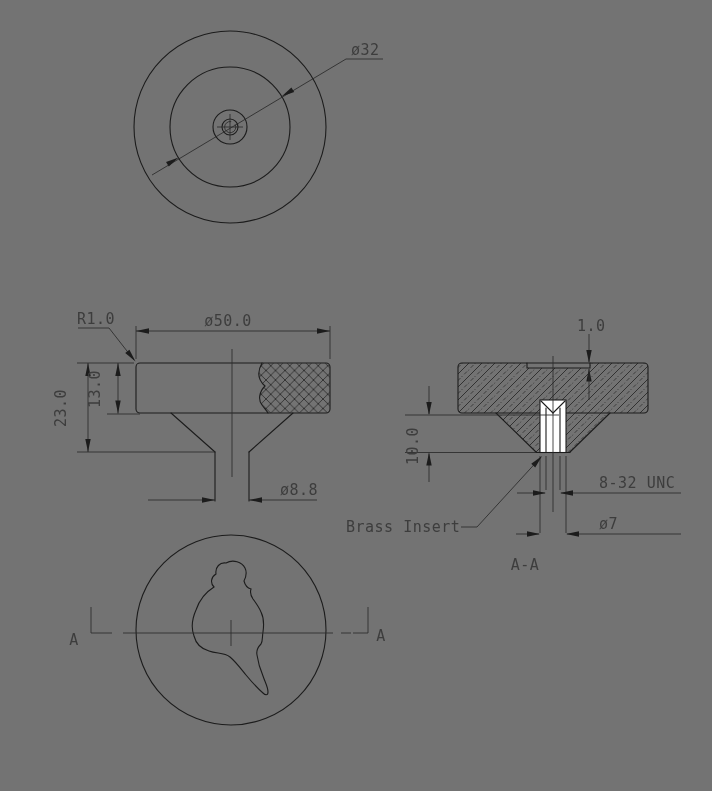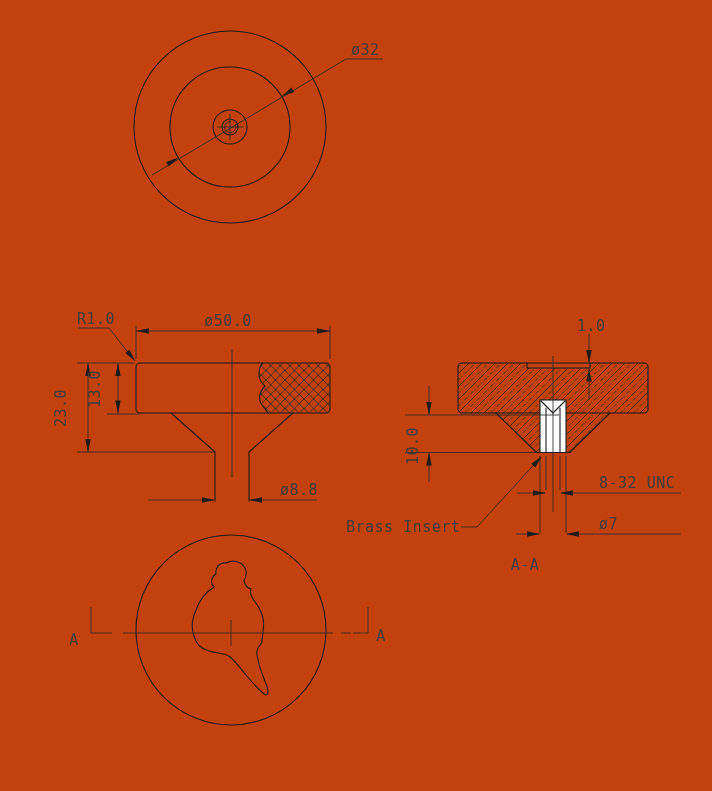--- a/index.html
+++ b/index.html
@@ -1,16 +1,16 @@
 <!DOCTYPE html>
 <html><head>
 <meta charset="utf-8">
 <style>
   html,body{margin:0;padding:0;background:#ffffff;}
-  .stage{position:relative;width:712px;height:791px;background:#c2410c;overflow:hidden;}
+  .stage{position:relative;width:712px;height:791px;background:#737373;overflow:hidden;}
   svg{display:block;}
   svg text{font-family:"DejaVu Sans Mono","Liberation Mono",monospace;font-size:15px;fill:#3d3d3d;letter-spacing:0.5px;}
   .ol{stroke:#1c1c1c;stroke-width:1.1;fill:none;stroke-linecap:round;}
   .thin{stroke:#2a2a2a;stroke-width:0.85;fill:none;stroke-linecap:butt;}
   .arr{fill:#1c1c1c;stroke:none;}
   .whitefill{fill:#ffffff;}
 </style>
 </head>
 <body>
 

